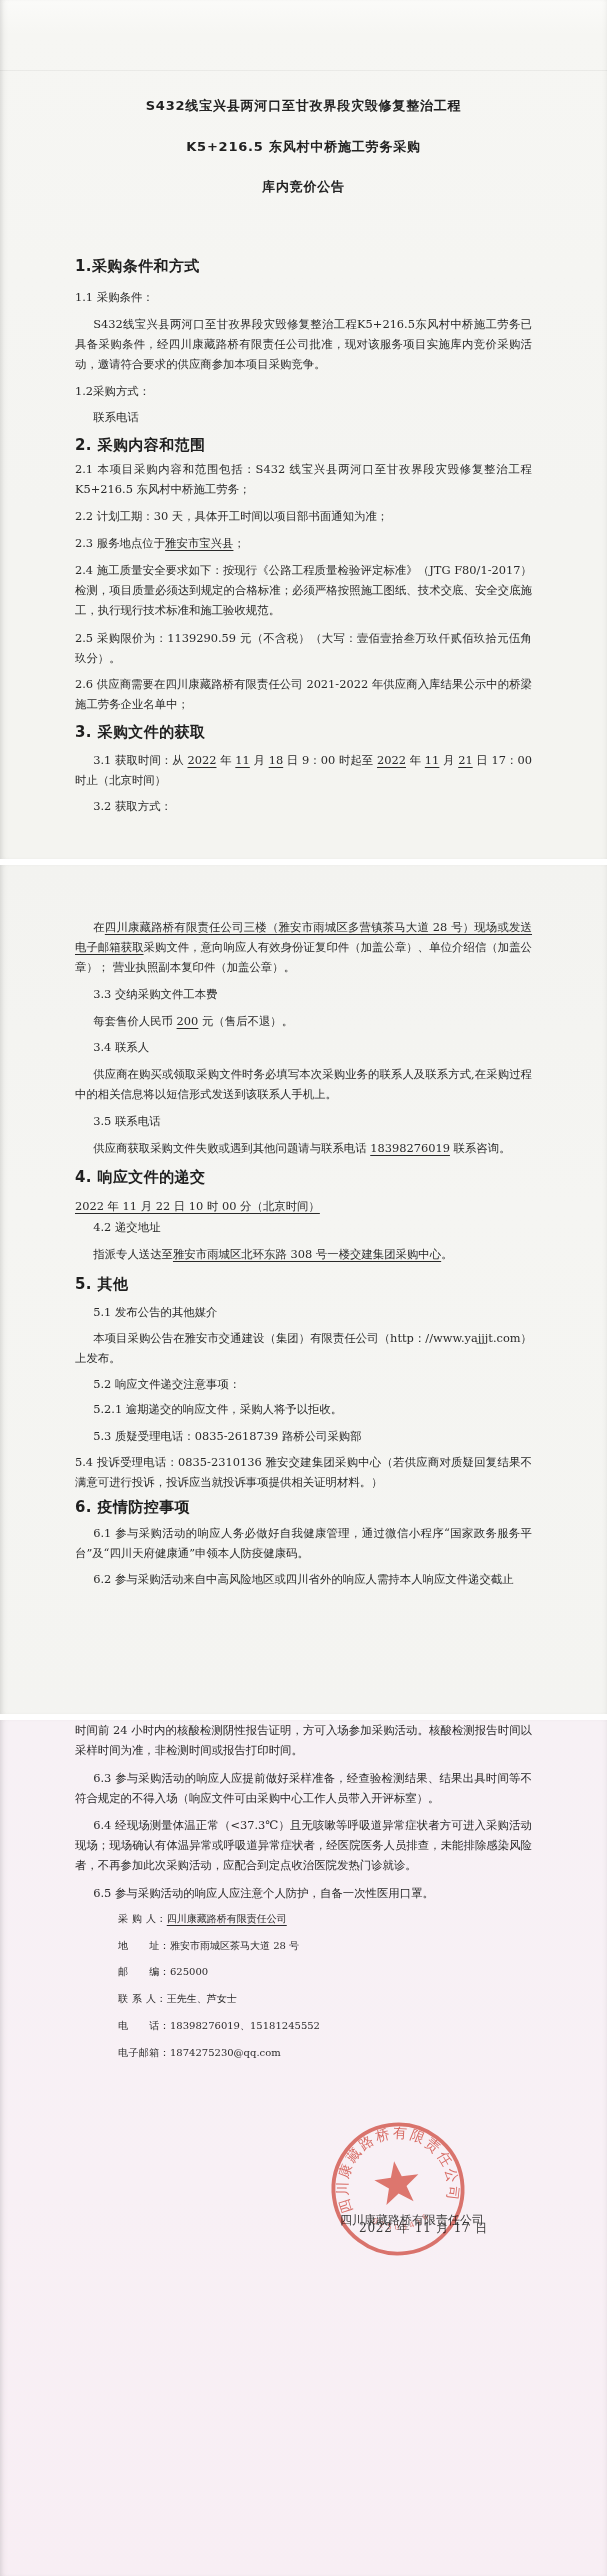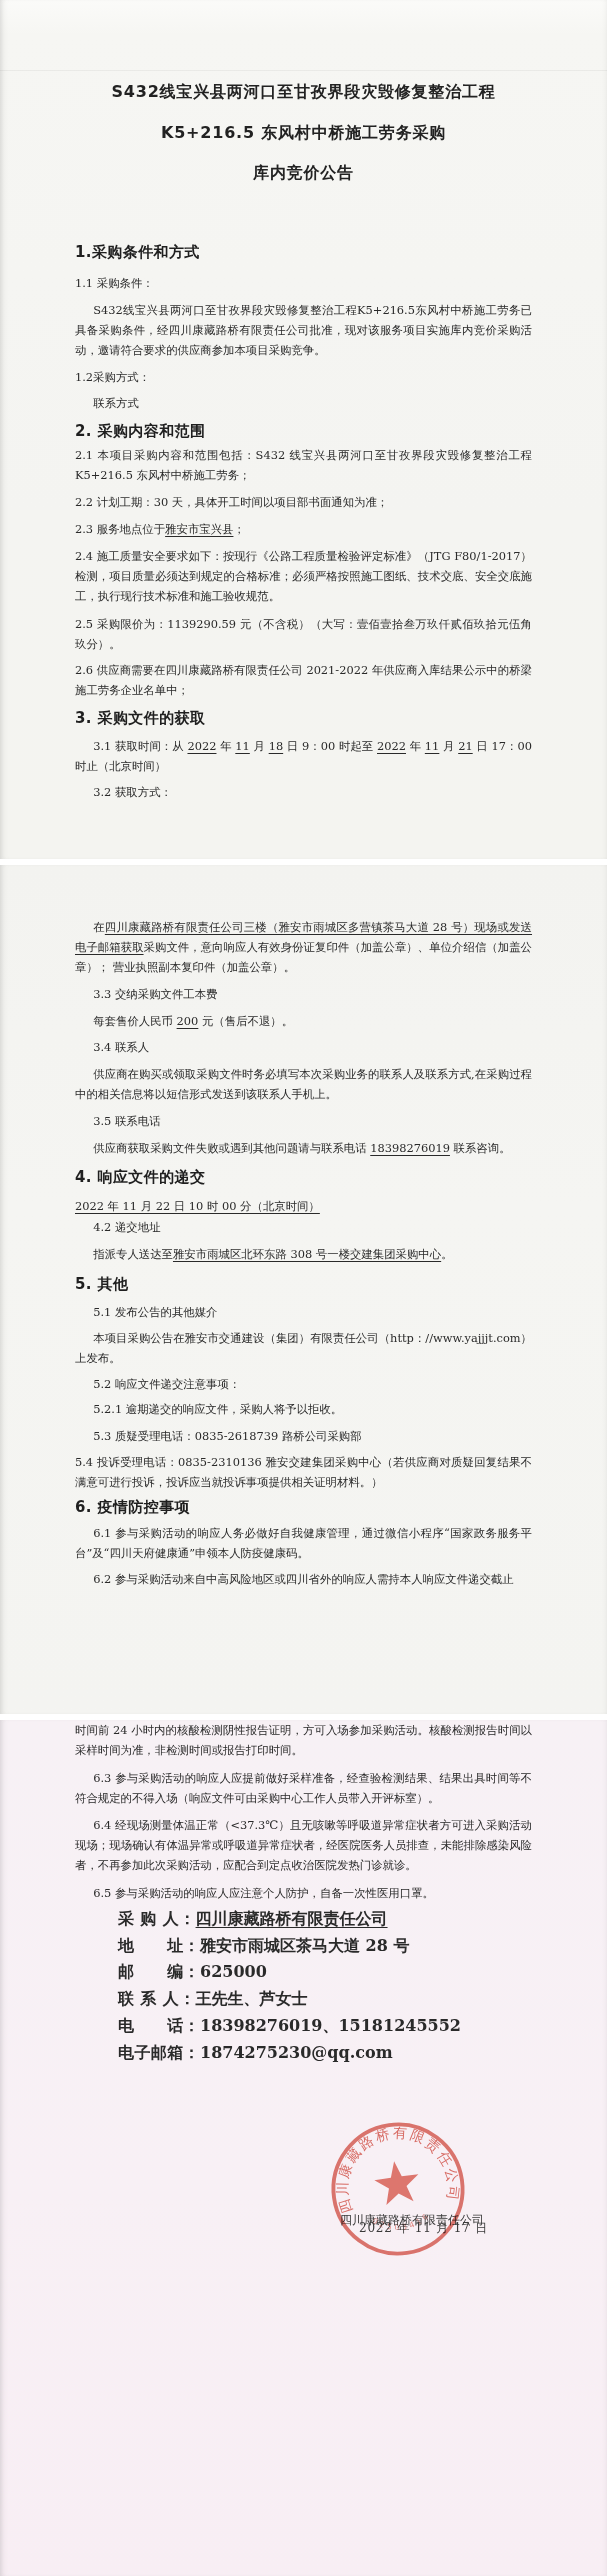--- a/index.html
+++ b/index.html
@@ -18,30 +18,30 @@
     background:linear-gradient(180deg,#f3f3f0 0%,#f5f5f2 40%,#f4f4f1 100%);}
   .page-3{height:856px;
     background:linear-gradient(180deg,#f7f1f5 0%,#f8f0f5 55%,#f8eef4 100%);}
   .crease{position:absolute;left:0;right:0;top:70px;height:0.8px;background:rgba(90,90,90,.07);}
   .inner{padding:0 75px;}
   .page-1 .inner{padding-top:80px;}
   .page-2 .inner{padding-top:52px;}
   .page-3 .inner{}
 
   .title{font-family:"DejaVu Sans","Liberation Sans",sans-serif;font-weight:700;
-    font-size:16px;line-height:23px;text-align:center;letter-spacing:0.8px;margin:0;color:#222;}
+    font-size:13px;line-height:23px;text-align:center;letter-spacing:0.8px;margin:14px;color:#222;}
   .mt23{margin-top:17.5px;}
   .h{font-family:"DejaVu Sans","Liberation Sans",sans-serif;font-weight:700;
     font-size:15px;line-height:24px;margin:0;color:#1f1f1f;letter-spacing:0.4px;}
   .b{font-size:11.4px;line-height:20px;margin:0;text-align:justify;color:#2a2a2a;}
   .ind{text-indent:1.6em;}
   .u, .u span{ text-decoration:underline; text-underline-offset:3px; text-decoration-thickness:0.8px;}
   span.useg{text-decoration:underline;text-underline-offset:3px;text-decoration-thickness:0.8px;}
 
-  .contact-row{font-size:16px;line-height:20px;margin:0 0 6.8px 43px;font-weight:bold;}
+  .contact-row{font-size:10px;line-height:20px;margin:0 0 6.8px 43px;}
   .contact-label{letter-spacing:0.4px;}
   .u-pad{padding-right:32px;}
 
   .sig{position:absolute;font-size:12px;color:#3a3a3a;line-height:16.7px;white-space:nowrap;}
   .sig-company{left:340px;top:480px;}
   .sig-date{left:359px;top:488px;letter-spacing:0.8px;}
 
   .seal{position:absolute;left:328px;top:399px;width:140px;height:140px;
     transform:rotate(-8deg);mix-blend-mode:multiply;opacity:.88;}
 </style>
@@ -54,21 +54,21 @@
     <div class="crease"></div>
     <div class="inner">
       <p class="title">S432线宝兴县两河口至甘孜界段灾毁修复整治工程</p>
       <p class="title mt23">K5+216.5 东风村中桥施工劳务采购</p>
       <p class="title mt23">库内竞价公告</p>
 
       <p class="h" style="margin-top:56px">1.采购条件和方式</p>
       <p class="b" style="margin-top:9px">1.1 采购条件：</p>
       <p class="b ind" style="margin-top:6.8px">S432线宝兴县两河口至甘孜界段灾毁修复整治工程K5+216.5东风村中桥施工劳务已具备采购条件，经四川康藏路桥有限责任公司批准，现对该服务项目实施库内竞价采购活动，邀请符合要求的供应商参加本项目采购竞争。</p>
       <p class="b" style="margin-top:6.8px">1.2采购方式：</p>
-      <p class="b ind" style="margin-top:6px">联系方式</p>
+      <p class="b ind" style="margin-top:6px">联系电话</p>
 
       <p class="h" style="margin-top:6px">2. 采购内容和范围</p>
       <p class="b" style="margin-top:2.3px">2.1 本项目采购内容和范围包括：S432 线宝兴县两河口至甘孜界段灾毁修复整治工程K5+216.5 东风村中桥施工劳务；</p>
       <p class="b" style="margin-top:7.6px">2.2 计划工期：30 天，具体开工时间以项目部书面通知为准；</p>
       <p class="b" style="margin-top:6.8px"><span>2.3 服务地点位于</span><span class="useg">雅安市宝兴县</span><span>；</span></p>
       <p class="b" style="margin-top:6.8px">2.4 施工质量安全要求如下：按现行《公路工程质量检验评定标准》（JTG F80/1-2017）检测，项目质量必须达到规定的合格标准；必须严格按照施工图纸、技术交底、安全交底施工，执行现行技术标准和施工验收规范。</p>
       <p class="b" style="margin-top:7.6px">2.5 采购限价为：1139290.59 元（不含税）（大写：壹佰壹拾叁万玖仟贰佰玖拾元伍角玖分）。</p>
       <p class="b" style="margin-top:6.8px">2.6 供应商需要在四川康藏路桥有限责任公司 2021-2022 年供应商入库结果公示中的桥梁施工劳务企业名单中；</p>
 
       <p class="h" style="margin-top:6px">3. 采购文件的获取</p>

